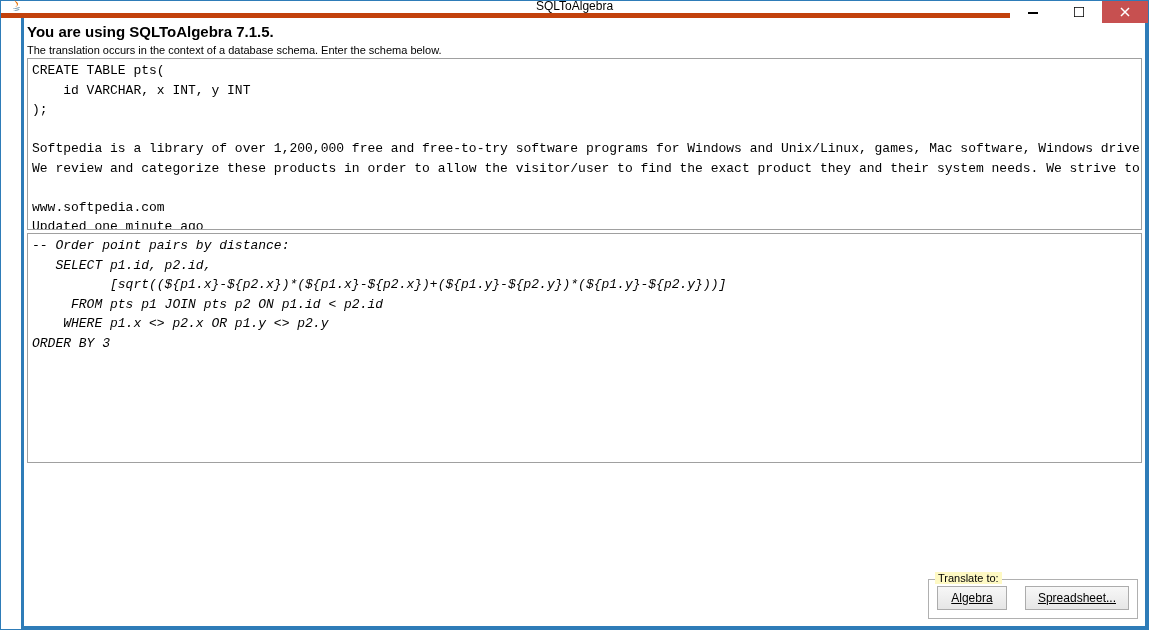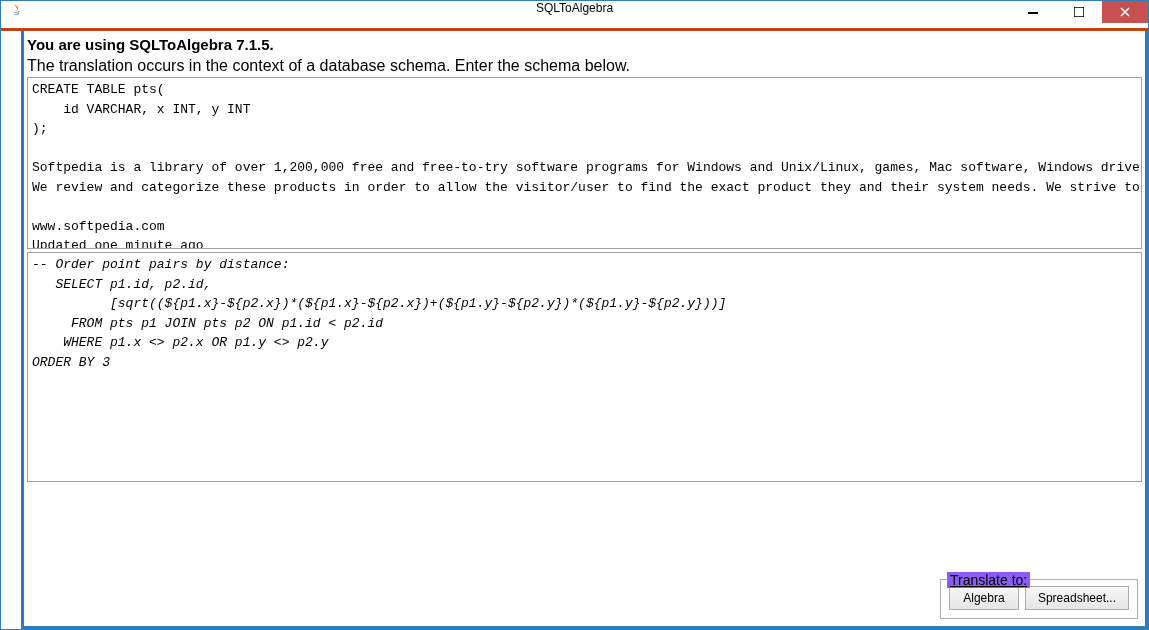--- a/index.html
+++ b/index.html
@@ -17,25 +17,25 @@
     }
     .window {
       width: 1149px;
       height: 630px;
       background: #fff;
       border: 1px solid #2e7cb8;
       display: flex;
       flex-direction: column;
     }
     .titlebar {
-      height: 30px;
-      background: #fff;
-      display: flex;
-      align-items: flex-start;
-      border-bottom: 3px solid #c2410c;
+      height: 17px;
+      background: #fff;
+      display: flex;
+      align-items: flex-end;
+      border-bottom: 5px solid #c2410c;
       position: relative;
     }
     .titlebar-icon {
       width: 16px;
       height: 16px;
       margin-left: 8px;
       display: inline-flex;
       align-items: center;
       justify-content: center;
     }
@@ -79,21 +79,21 @@
       border: 3px solid #2e7cb8;
       border-top: none;
       margin-left: 20px;
     }
     .heading {
       font-weight: bold;
       font-size: 15px;
       padding: 2px 0;
     }
     .subheading {
-      font-size: 16px;
+      font-size: 11px;
       padding: 2px 0;
     }
     .textarea-wrap {
       position: relative;
       flex-shrink: 0;
     }
     textarea {
       width: 100%;
       border: 1px solid #a0a0a0;
       font-family: "Courier New", monospace;
@@ -119,28 +119,28 @@
     }
     .fieldset {
       border: 1px solid #b0b0b0;
       padding: 6px 8px 8px 8px;
       position: relative;
     }
     .fieldset-legend {
       position: absolute;
       top: -8px;
       left: 6px;
-      background: #8b5cf6;
+      background: #fef9c3;
       padding: 0 3px;
-      font-size: 14px;
+      font-size: 11px;
+    }
+    .btn-row {
+      display: flex;
+      gap: 18px;
       text-decoration: underline;
-    }
-    .btn-row {
-      display: flex;
-      gap: 6px;
     }
     .btn {
       background: linear-gradient(#f7f7f7, #e6e6e6);
       border: 1px solid #acacac;
       padding: 4px 12px;
       font-size: 12px;
       cursor: pointer;
       min-width: 70px;
     }
   </style>

